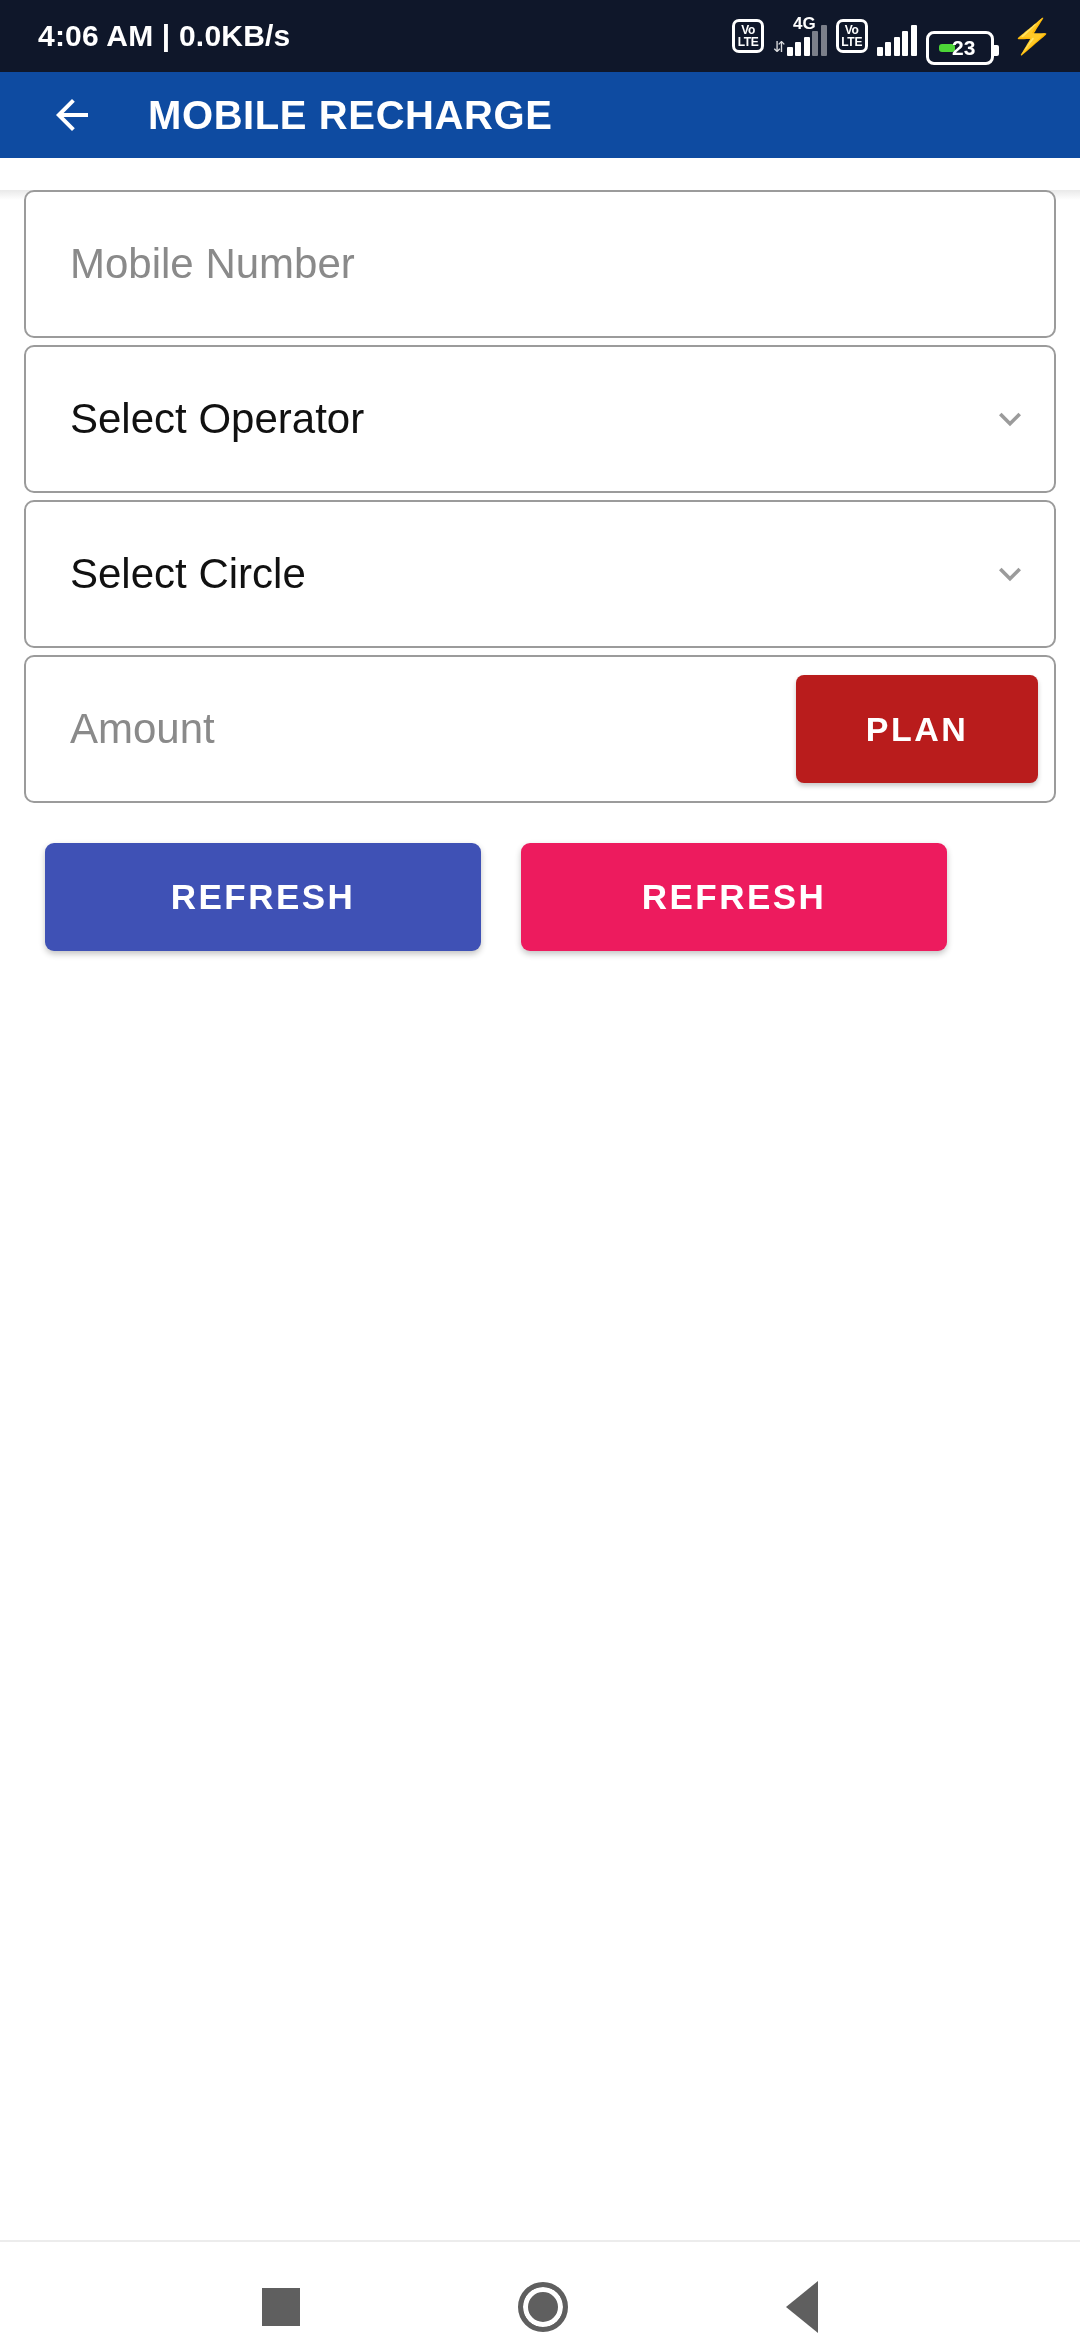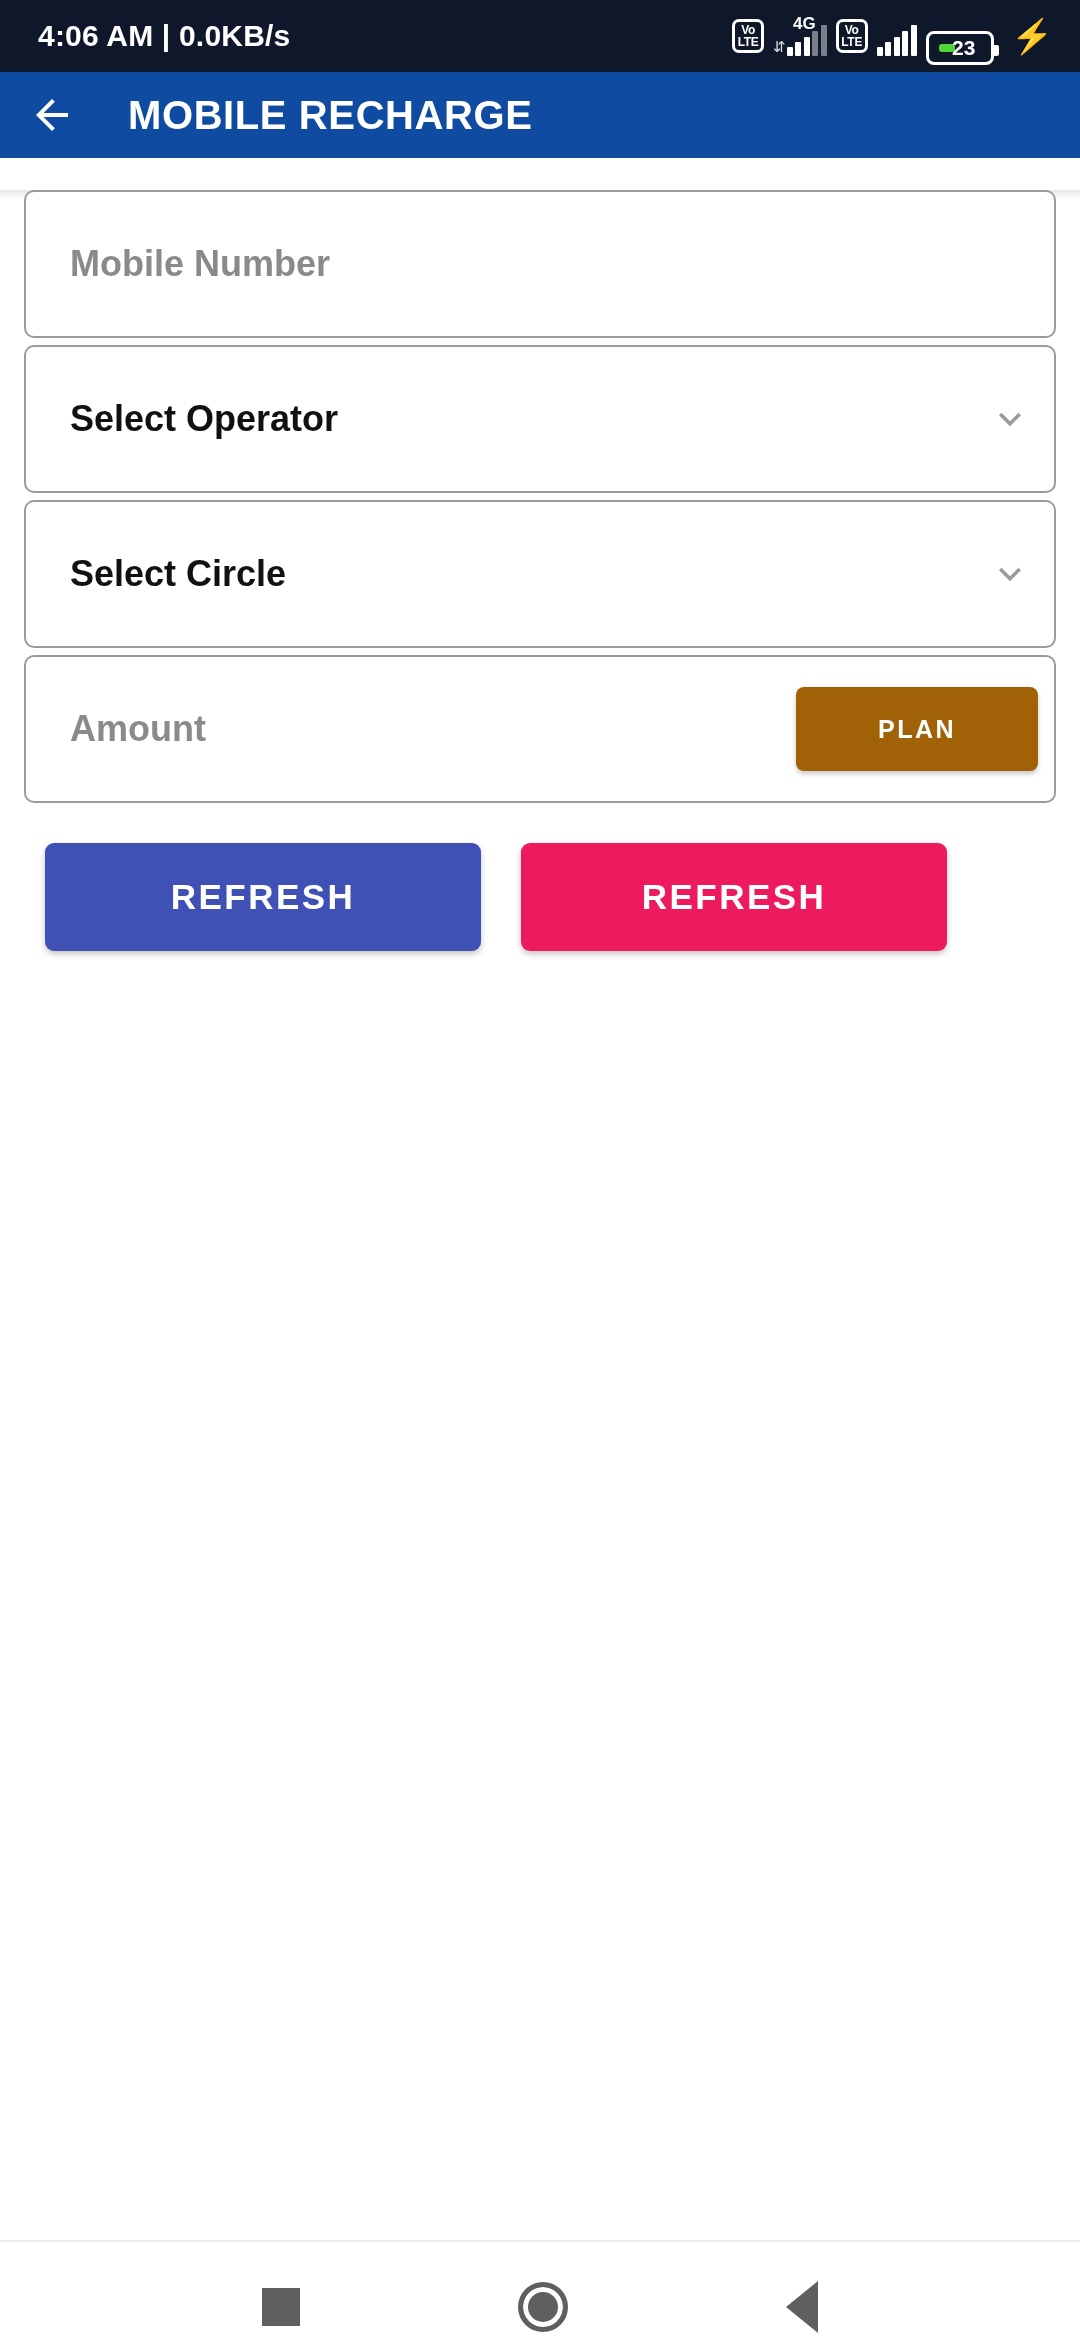--- a/index.html
+++ b/index.html
@@ -58,21 +58,21 @@
   .batt-num{
     position:absolute; left:0; right:0; text-align:center;
     color:#ffffff; font-size:21px; font-weight:bold; line-height:28px;
     padding-left:8px;
   }
   .bolt{ color:#ffffff; font-size:34px; line-height:1; margin-left:9px; }
 
   
   .appbar{
     height:86px; width:100%; background:#0E4BA1;
-    display:flex; align-items:center; padding:0 0 0 28px; gap:52px;
+    display:flex; align-items:center; padding:0 0 0 48px; gap:52px;
   }
   .back-arrow{ width:48px; height:48px; display:block; cursor:pointer; }
   .appbar-title{
     color:#ffffff; font-size:40px; font-weight:bold; letter-spacing:.6px;
   }
 
   
   .content{
     background:#ffffff; height:2182px; padding:0 24px;
     position:relative;
@@ -83,32 +83,32 @@
   }
 
   .field{
     margin-top:7px;
     height:148px; border:2px solid #9b9b9b; border-radius:10px;
     background:#ffffff;
     display:flex; align-items:center; padding:0 22px 0 44px;
     position:relative;
   }
   .field.first{ margin-top:32px; }
-  .field-text{ font-size:36px; color:#8a8a8a; font-weight:700; }
+  .field-text{ font-size:42px; color:#8a8a8a; font-weight:400; }
   .field-text.dark{ color:#111111; }
 
   .chev{ margin-left:auto; width:44px; height:44px; display:block; }
 
   .amount-row{ padding-right:16px; }
   .plan-btn{
     margin-left:auto;
-    background:#a16207; color:#ffffff;
+    background:#b91c1c; color:#ffffff;
     border:none; border-radius:8px;
-    width:242px; height:84px;
-    font-size:25px; font-weight:bold; letter-spacing:2.5px;
+    width:242px; height:108px;
+    font-size:34px; font-weight:bold; letter-spacing:2.5px;
     font-family:"Liberation Sans", sans-serif;
     box-shadow:0 3px 5px rgba(0,0,0,.22);
     cursor:pointer;
   }
 
   .btn-row{ display:flex; gap:40px; margin-top:40px; padding:0 21px; }
   .action-btn{
     height:108px; border:none; border-radius:9px;
     color:#ffffff; font-size:35px; font-weight:bold; letter-spacing:2.5px;
     font-family:"Liberation Sans", sans-serif;

